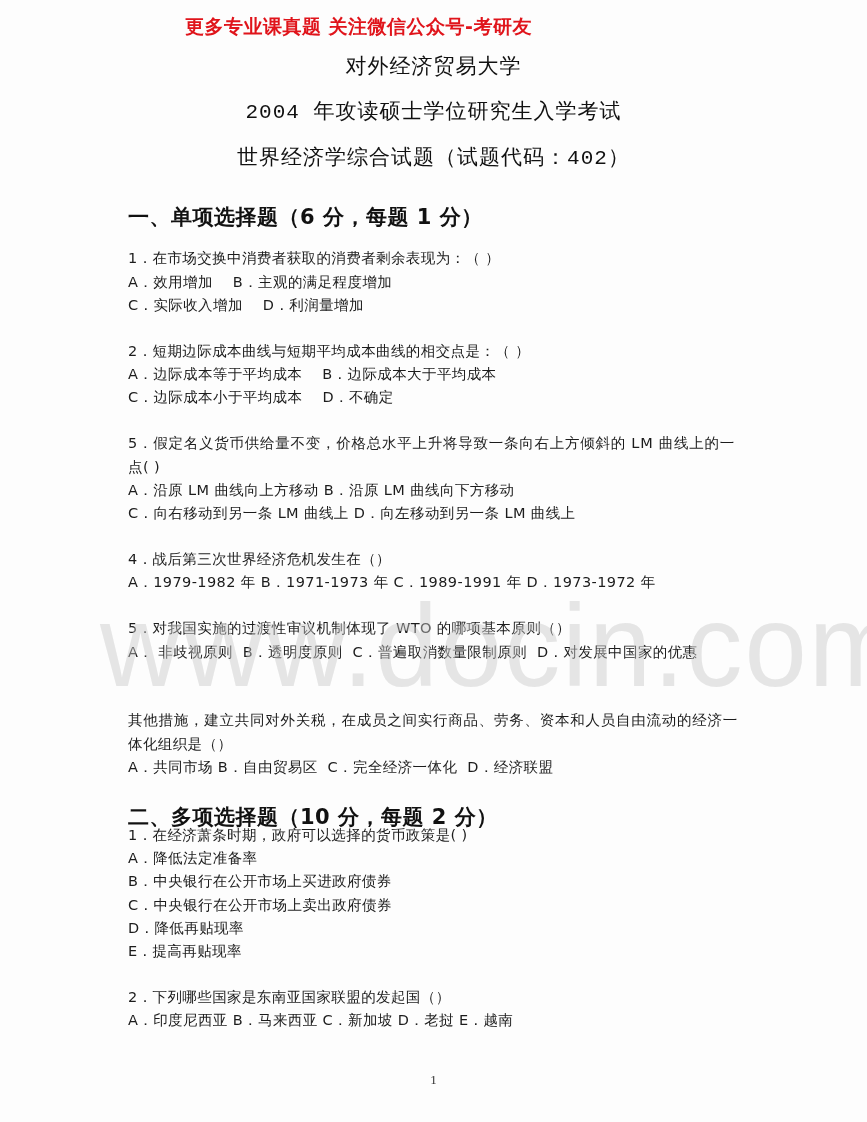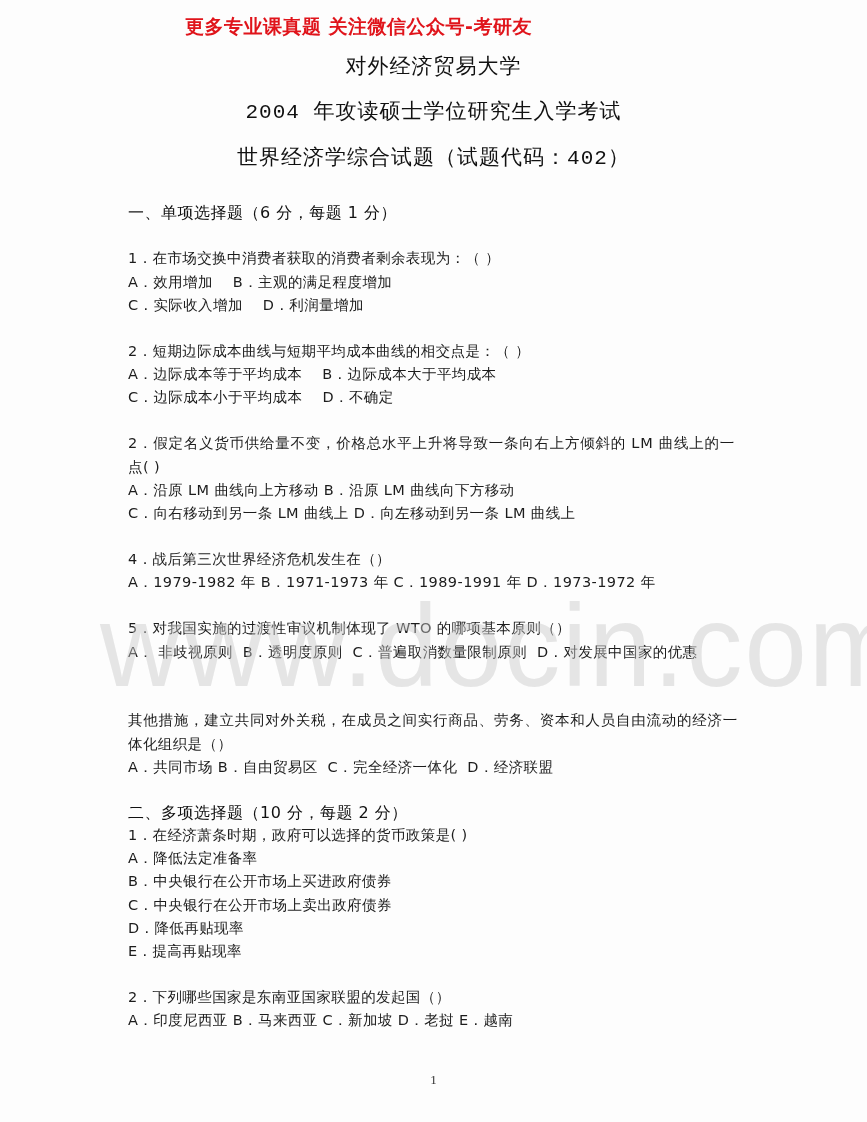--- a/index.html
+++ b/index.html
@@ -42,23 +42,24 @@
       color: #111;
       letter-spacing: 1px;
       font-family: Liberation Mono, monospace;
     }
     .t1 { top: 52px; }
     .t2 { top: 97px; }
     .t3 { top: 143px; left: 0; }
     .section-heading {
       position: absolute;
       left: 128px;
-      font-size: 16px;
+      font-size: 21px;
       color: #111;
       letter-spacing: 0.5px;
+      font-weight: bold;
     }
     .line {
       position: absolute;
       left: 128px;
       font-size: 14.5px;
       color: #1c1c1c;
       white-space: pre;
       letter-spacing: 0.4px;
     }
     .line.wide {
@@ -103,21 +104,21 @@
   <div class="section-heading" style="top:203px;">一、单项选择题（6 分，每题 1 分）</div>
 
   <div class="line" style="top:249px;">1．在市场交换中消费者获取的消费者剩余表现为：（ ）</div>
   <div class="line" style="top:273px;">A．效用增加    B．主观的满足程度增加</div>
   <div class="line" style="top:296px;">C．实际收入增加    D．利润量增加</div>
 
   <div class="line" style="top:342px;">2．短期边际成本曲线与短期平均成本曲线的相交点是：（ ）</div>
   <div class="line" style="top:365px;">A．边际成本等于平均成本    B．边际成本大于平均成本</div>
   <div class="line" style="top:388px;">C．边际成本小于平均成本    D．不确定</div>
 
-  <div class="line wide" style="top:434px;">2．假定名义货币供给量不变，价格总水平上升将导致一条向右上方倾斜的 LM 曲线上的一</div>
+  <div class="line wide" style="top:434px;">5．假定名义货币供给量不变，价格总水平上升将导致一条向右上方倾斜的 LM 曲线上的一</div>
   <div class="line" style="top:458px;">点( )</div>
   <div class="line" style="top:504px;">C．向右移动到另一条 LM 曲线上 D．向左移动到另一条 LM 曲线上</div>
   <div class="line" style="top:481px;">A．沿原 LM 曲线向上方移动 B．沿原 LM 曲线向下方移动</div>
 
   <div class="line" style="top:550px;">4．战后第三次世界经济危机发生在（）</div>
   <div class="line" style="top:573px;">A．1979-1982 年 B．1971-1973 年 C．1989-1991 年 D．1973-1972 年</div>
 
   <div class="line" style="top:619px;">5．对我国实施的过渡性审议机制体现了 WTO 的哪项基本原则（）</div>
   <div class="line" style="top:643px;">A． 非歧视原则  B．透明度原则  C．普遍取消数量限制原则  D．对发展中国家的优惠</div>
 

